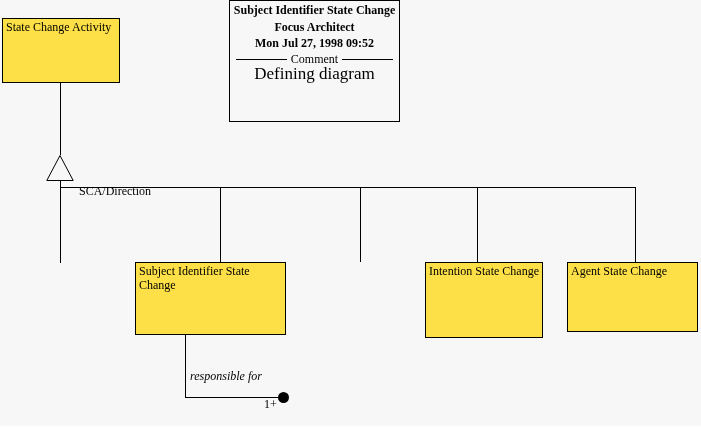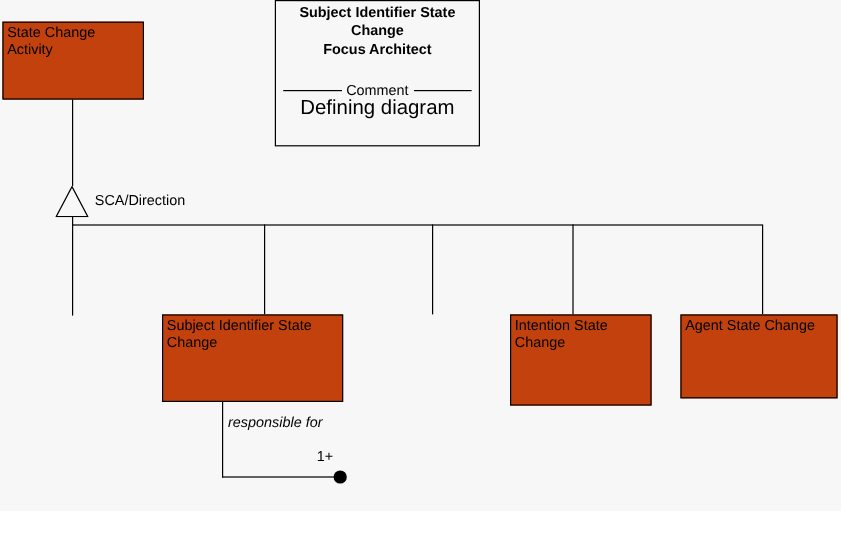--- a/index.html
+++ b/index.html
@@ -6,30 +6,30 @@
   html, body {
     margin: 0;
     padding: 0;
     background: #ffffff;
   }
   #canvas {
     position: relative;
     width: 701px;
     height: 426px;
     background: #f7f7f7;
-    font-family: Liberation Sans, sans-serif;
+    font-family: Liberation Serif, serif;
     overflow: hidden;
   }
 
   
   .box {
     position: absolute;
     box-sizing: border-box;
     border: 1px solid #000000;
-    background: #c2410c;
+    background: #fde047;
   }
   .box-label {
     position: absolute;
     left: 3px;
     top: 1px;
     right: 2px;
     font-size: 12px;
     line-height: 14px;
     color: #000000;
     white-space: pre-line;
@@ -47,21 +47,21 @@
     font-size: 12px;
     font-weight: bold;
     line-height: 14.5px;
     color: #000000;
     margin-top: 2px;
     white-space: pre-line;
   }
   .note-sep {
     display: flex;
     align-items: center;
-    margin: 20px 6px 0 6px;
+    margin: 2px 6px 0 6px;
     color: #000000;
     font-size: 12px;
     line-height: 13px;
   }
   .note-sep .rule {
     flex: 1 1 auto;
     height: 0;
     border-top: 1px solid #000000;
   }
   .note-sep .sep-label {
@@ -103,32 +103,34 @@
     background: #000000;
   }
 
   
   .edge-label {
     position: absolute;
     font-size: 12px;
     line-height: 14px;
     color: #000000;
     white-space: nowrap;
+    margin-top: 24px;
   }
   .edge-label.italic { font-style: italic; }
   .edge-label.mult  { font-style: normal; }
 </style>
 </head>
 <body>
 
 <div id="canvas">
 
   <div class="note-box" style="left:229px; top:0px; width:171px; height:122px;">
     <div class="note-title">Subject Identifier State Change</div>
     <div class="note-title">Focus Architect</div>
+    <div class="note-title">Mon Jul 27, 1998  09:52</div>
     <div class="note-sep">
       <span class="rule"></span>
       <span class="sep-label">Comment</span>
       <span class="rule"></span>
     </div>
     <div class="note-body">Defining diagram</div>
   </div>
 
   <div class="box" style="left:2px; top:18px; width:118px; height:65px;">
     <div class="box-label">State Change Activity</div>

